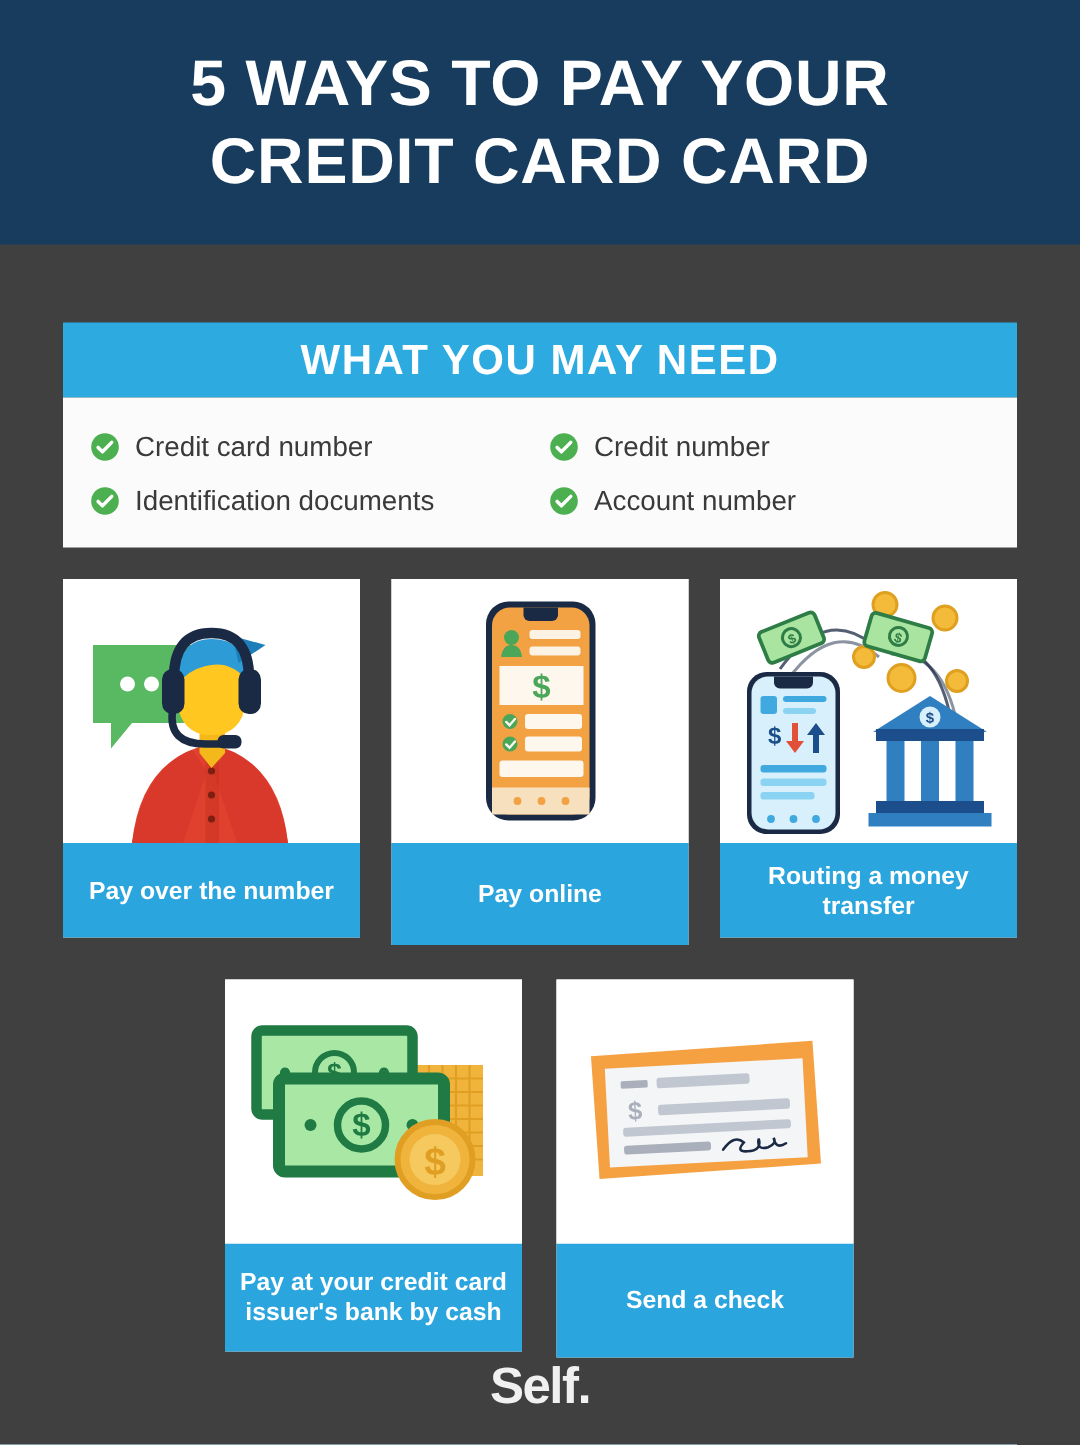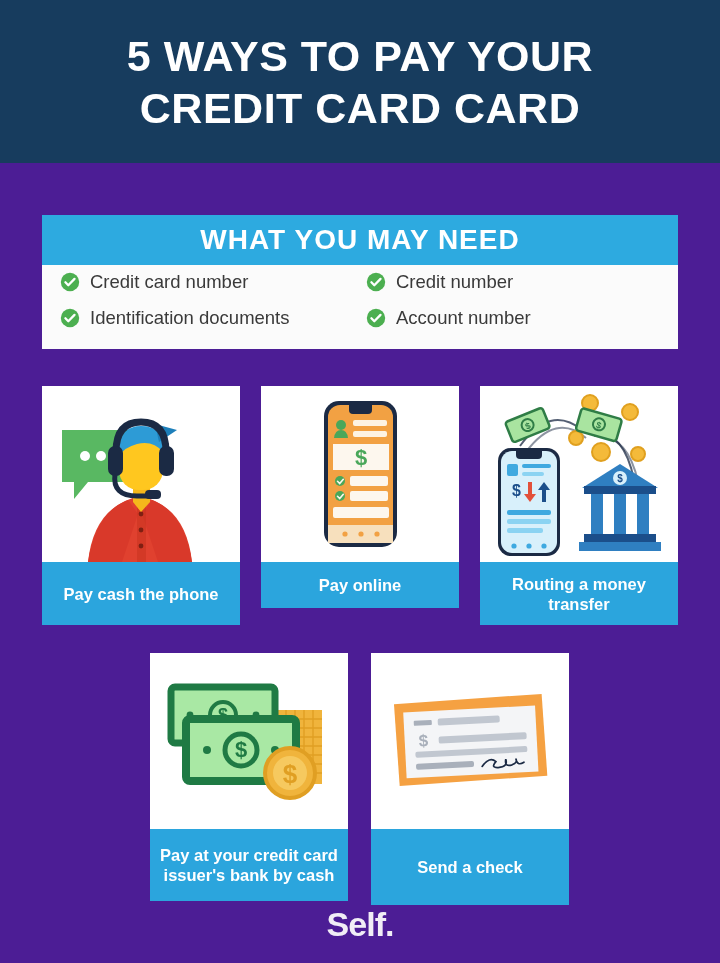--- a/index.html
+++ b/index.html
@@ -2,21 +2,21 @@
 <html><head>
 <meta charset="utf-8">
 <style>
   * { box-sizing: border-box; margin: 0; padding: 0; }
   html, body {
     width: 720px; height: 963px;
     background: #b9e8fa;
     font-family: "Liberation Sans", sans-serif;
     overflow: hidden;
   }
-  .page { position: relative; width: 720px; height: 963px; background: #4c1d95; }
+  .page { position: relative; width: 720px; height: 963px; background: #404040; }
 
   
   .header {
     position: absolute; left: 0; top: 0; width: 720px; height: 163px;
     background: #173c5e;
     display: flex; flex-direction: column;
     align-items: center; justify-content: center;
   }
   .header-line {
     color: #ffffff; font-weight: bold; font-size: 43px;
@@ -29,21 +29,21 @@
     position: absolute; left: 42px; top: 215px; width: 636px; border-radius: 18px;
   }
   .need-header {
     height: 50px; background: #2daae0;
     display: flex; align-items: center; justify-content: center;
   }
   .need-header-text {
     color: #ffffff; font-weight: bold; font-size: 28px; letter-spacing: 1px;
   }
   .need-body {
-    background: #fbfbfb; padding: 2px 18px 16px 18px;
+    background: #fbfbfb; padding: 18px 18px 16px 18px;
     display: grid; grid-template-columns: 300px 1fr;
     row-gap: 6px; column-gap: 6px;
   }
   .need-item { display: flex; align-items: center; gap: 10px; height: 30px; }
   .check-icon { width: 20px; height: 20px; flex: 0 0 20px; display: block; }
   .need-label { color: #3a3a3a; font-size: 18.5px; line-height: 22px; }
 
   
   .card { position: absolute; background: #ffffff; }
   .card-art {
@@ -60,21 +60,21 @@
   }
 
   #card-phone  { left: 42px;  top: 386px; width: 198px; }
   #card-online { left: 261px; top: 386px; width: 198px; }
   #card-xfer   { left: 480px; top: 386px; width: 198px; }
   #card-cash   { left: 150px; top: 653px; width: 198px; }
   #card-check  { left: 371px; top: 653px; width: 198px; }
 
   #card-phone  .card-caption,
   #card-xfer   .card-caption { height: 63px; }
-  #card-online .card-caption { height: 46px; }
+  #card-online .card-caption { height: 68px; }
   #card-cash   .card-caption { height: 72px; }
   #card-check  .card-caption { height: 76px; }
 
   
   .footer {
     position: absolute; left: 0; top: 905px; width: 720px; height: 58px;
     display: flex; align-items: flex-start; justify-content: center;
   }
   .logo {
     color: #ffffff; font-weight: bold; font-size: 34px; letter-spacing: -1px;
@@ -166,21 +166,21 @@
         <path d="M113 38 l22 6 l-18 12 z" fill="#1d7fba"></path>
 
         <path d="M74 66 q0 -30 25 -30 q25 0 25 30" stroke="#1b2a44" stroke-width="7" fill="none"></path>
         <rect x="66" y="60" width="15" height="30" rx="7" fill="#1b2a44"></rect>
         <rect x="117" y="60" width="15" height="30" rx="7" fill="#1b2a44"></rect>
 
         <path d="M73 88 q-3 22 22 22 h14" stroke="#1b2a44" stroke-width="5" fill="none"></path>
         <rect x="103" y="104" width="16" height="9" rx="4" fill="#1b2a44"></rect>
       </svg>
     </div>
-    <div class="card-caption">Pay cash the phone</div>
+    <div class="card-caption">Pay over the number</div>
   </div>
 
   <div class="card" id="card-online">
     <div class="card-art">
       <svg width="198" height="176" viewBox="0 0 198 176">
 
         <rect x="63" y="15" width="73" height="146" rx="15" fill="#1b2a44"></rect>
         <rect x="67" y="19" width="65" height="138" rx="12" fill="#f2a143"></rect>
 
         <path d="M88 19 h23 v5 a4 4 0 0 1 -4 4 h-15 a4 4 0 0 1 -4 -4 z" fill="#1b2a44"></path>

